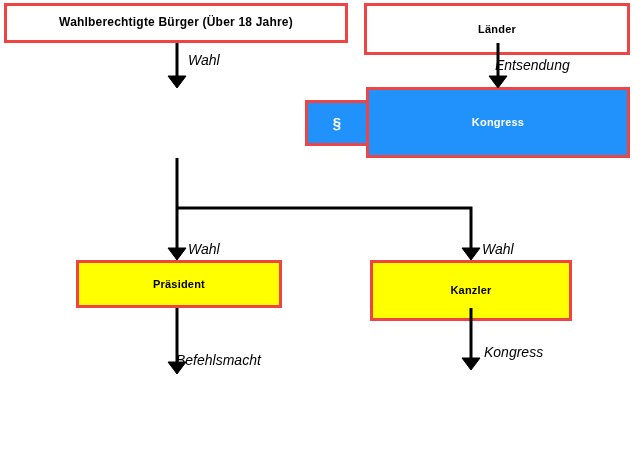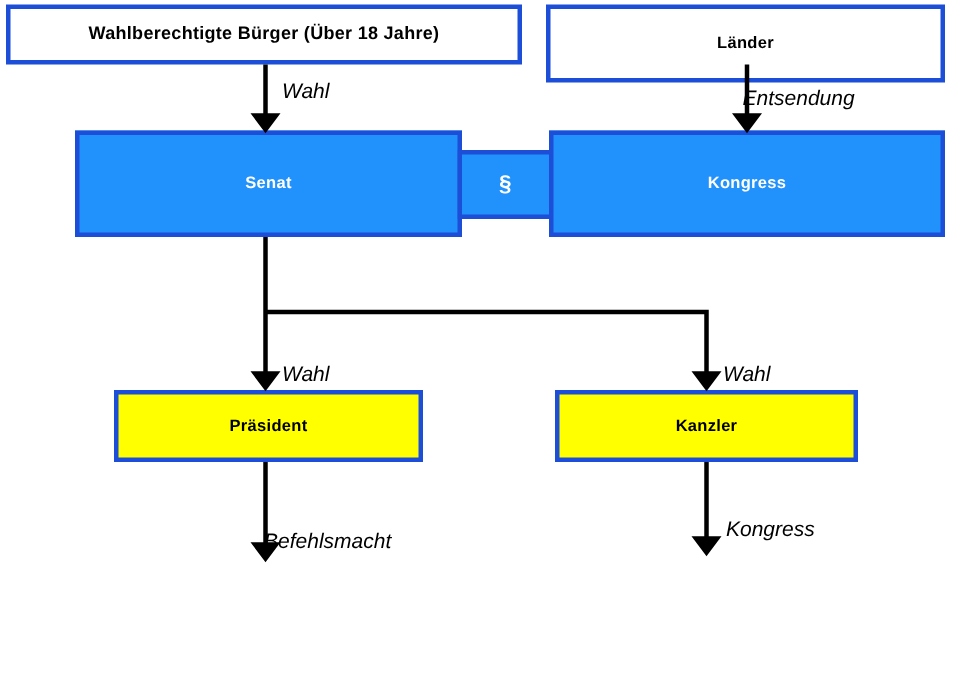--- a/index.html
+++ b/index.html
@@ -13,21 +13,21 @@
   #diagram {
     position: relative;
     width: 643px;
     height: 457px;
     background: #ffffff;
     overflow: hidden;
   }
   .node {
     position: absolute;
     box-sizing: border-box;
-    border: 3px solid #1d4ed8;
+    border: 3px solid #ef4444;
     display: flex;
     align-items: center;
     justify-content: center;
     text-align: center;
     font-weight: bold;
     font-size: 11px;
     letter-spacing: 0.2px;
     line-height: 1.15;
     color: #000000;
     background: #ffffff;
@@ -73,37 +73,34 @@
 <div id="diagram">
 
   <div class="node white citizens" style="left:4px; top:3px; width:344px; height:40px;">
     <span class="node-label">Wahlberechtigte Bürger (Über 18 Jahre)</span>
   </div>
 
   <div class="node white" style="left:364px; top:3px; width:266px; height:52px;">
     <span class="node-label">Länder</span>
   </div>
 
-  <div class="node blue" style="left:50px; top:87px; width:258px; height:71px;">
-    <span class="node-label">Senat</span>
-  </div>
 
   <div class="node blue paragraph" style="left:305px; top:100px; width:64px; height:46px;">
     <span class="node-label">§</span>
   </div>
 
   <div class="node yellow" style="left:76px; top:260px; width:206px; height:48px;">
     <span class="node-label">Präsident</span>
   </div>
 
   <div class="node blue" style="left:366px; top:87px; width:264px; height:71px;">
     <span class="node-label">Kongress</span>
   </div>
 
-  <div class="node yellow" style="left:370px; top:260px; width:202px; height:48px;">
+  <div class="node yellow" style="left:370px; top:260px; width:202px; height:61px;">
     <span class="node-label">Kanzler</span>
   </div>
 
 
 
   <svg class="connectors" viewBox="0 0 643 457">
 
     <g>
       <line x1="177" y1="43" x2="177" y2="76"></line>
       <polygon class="arrowhead" points="168,76 186,76 177,88"></polygon>

